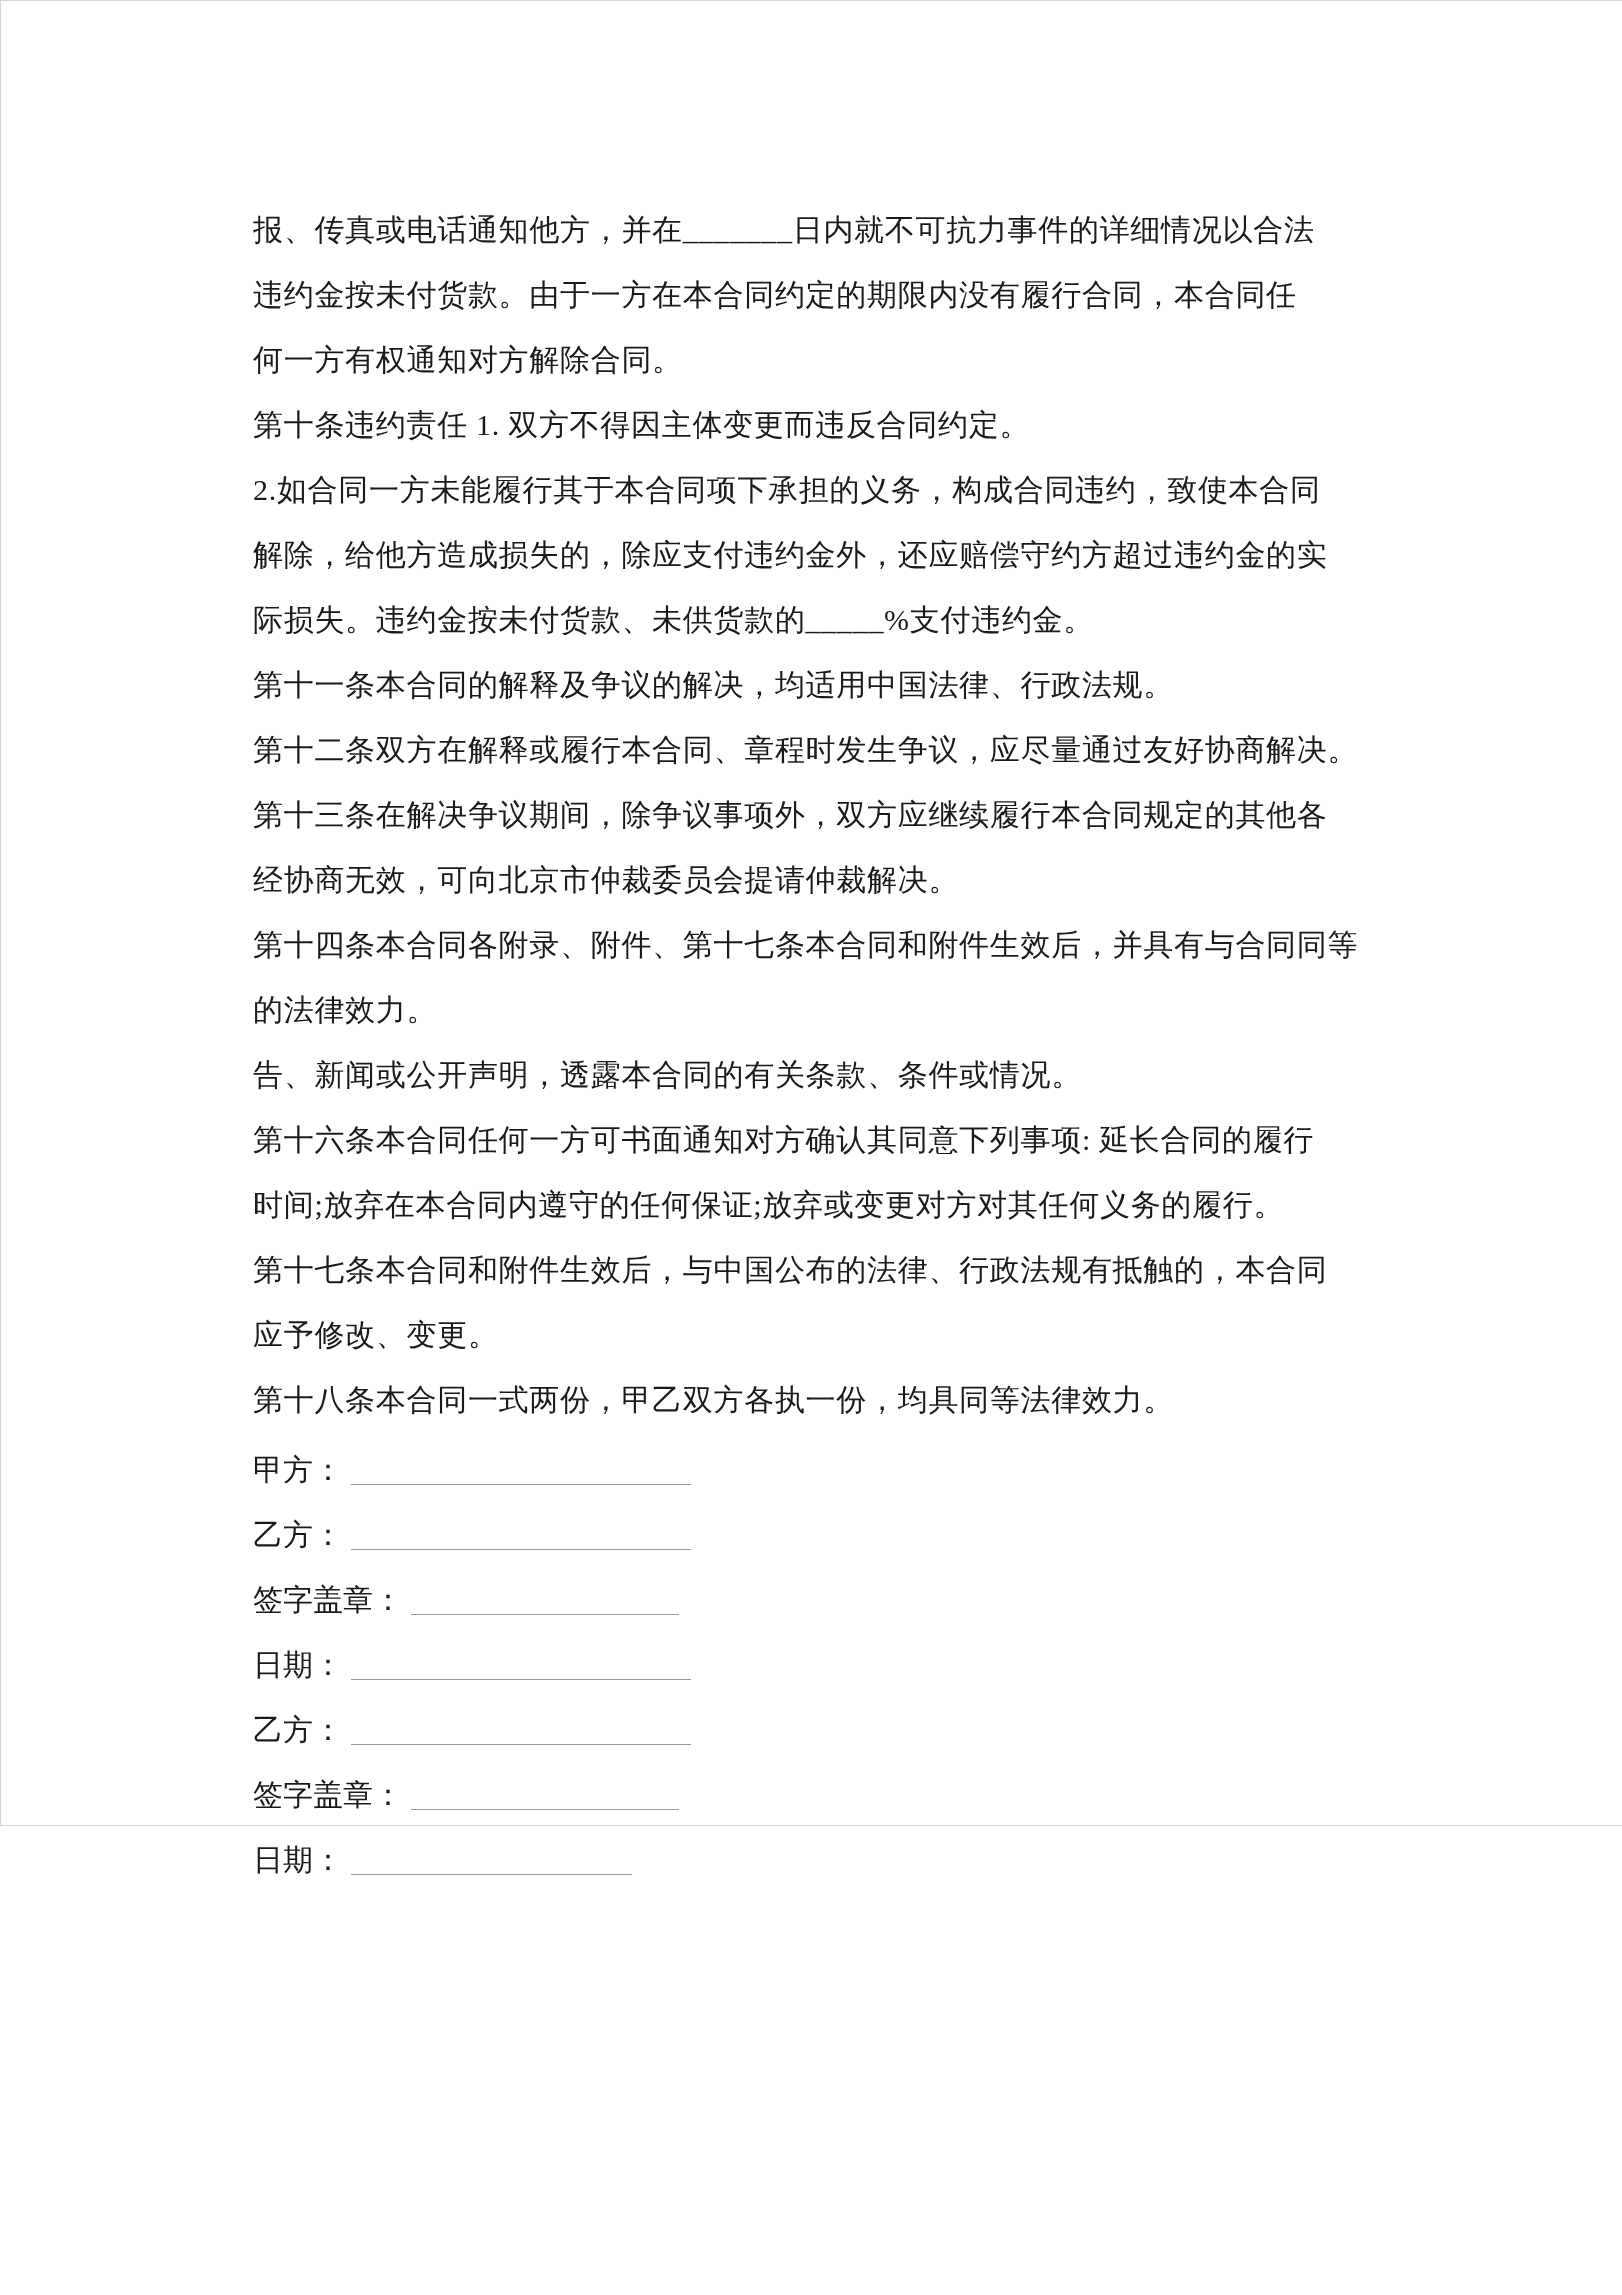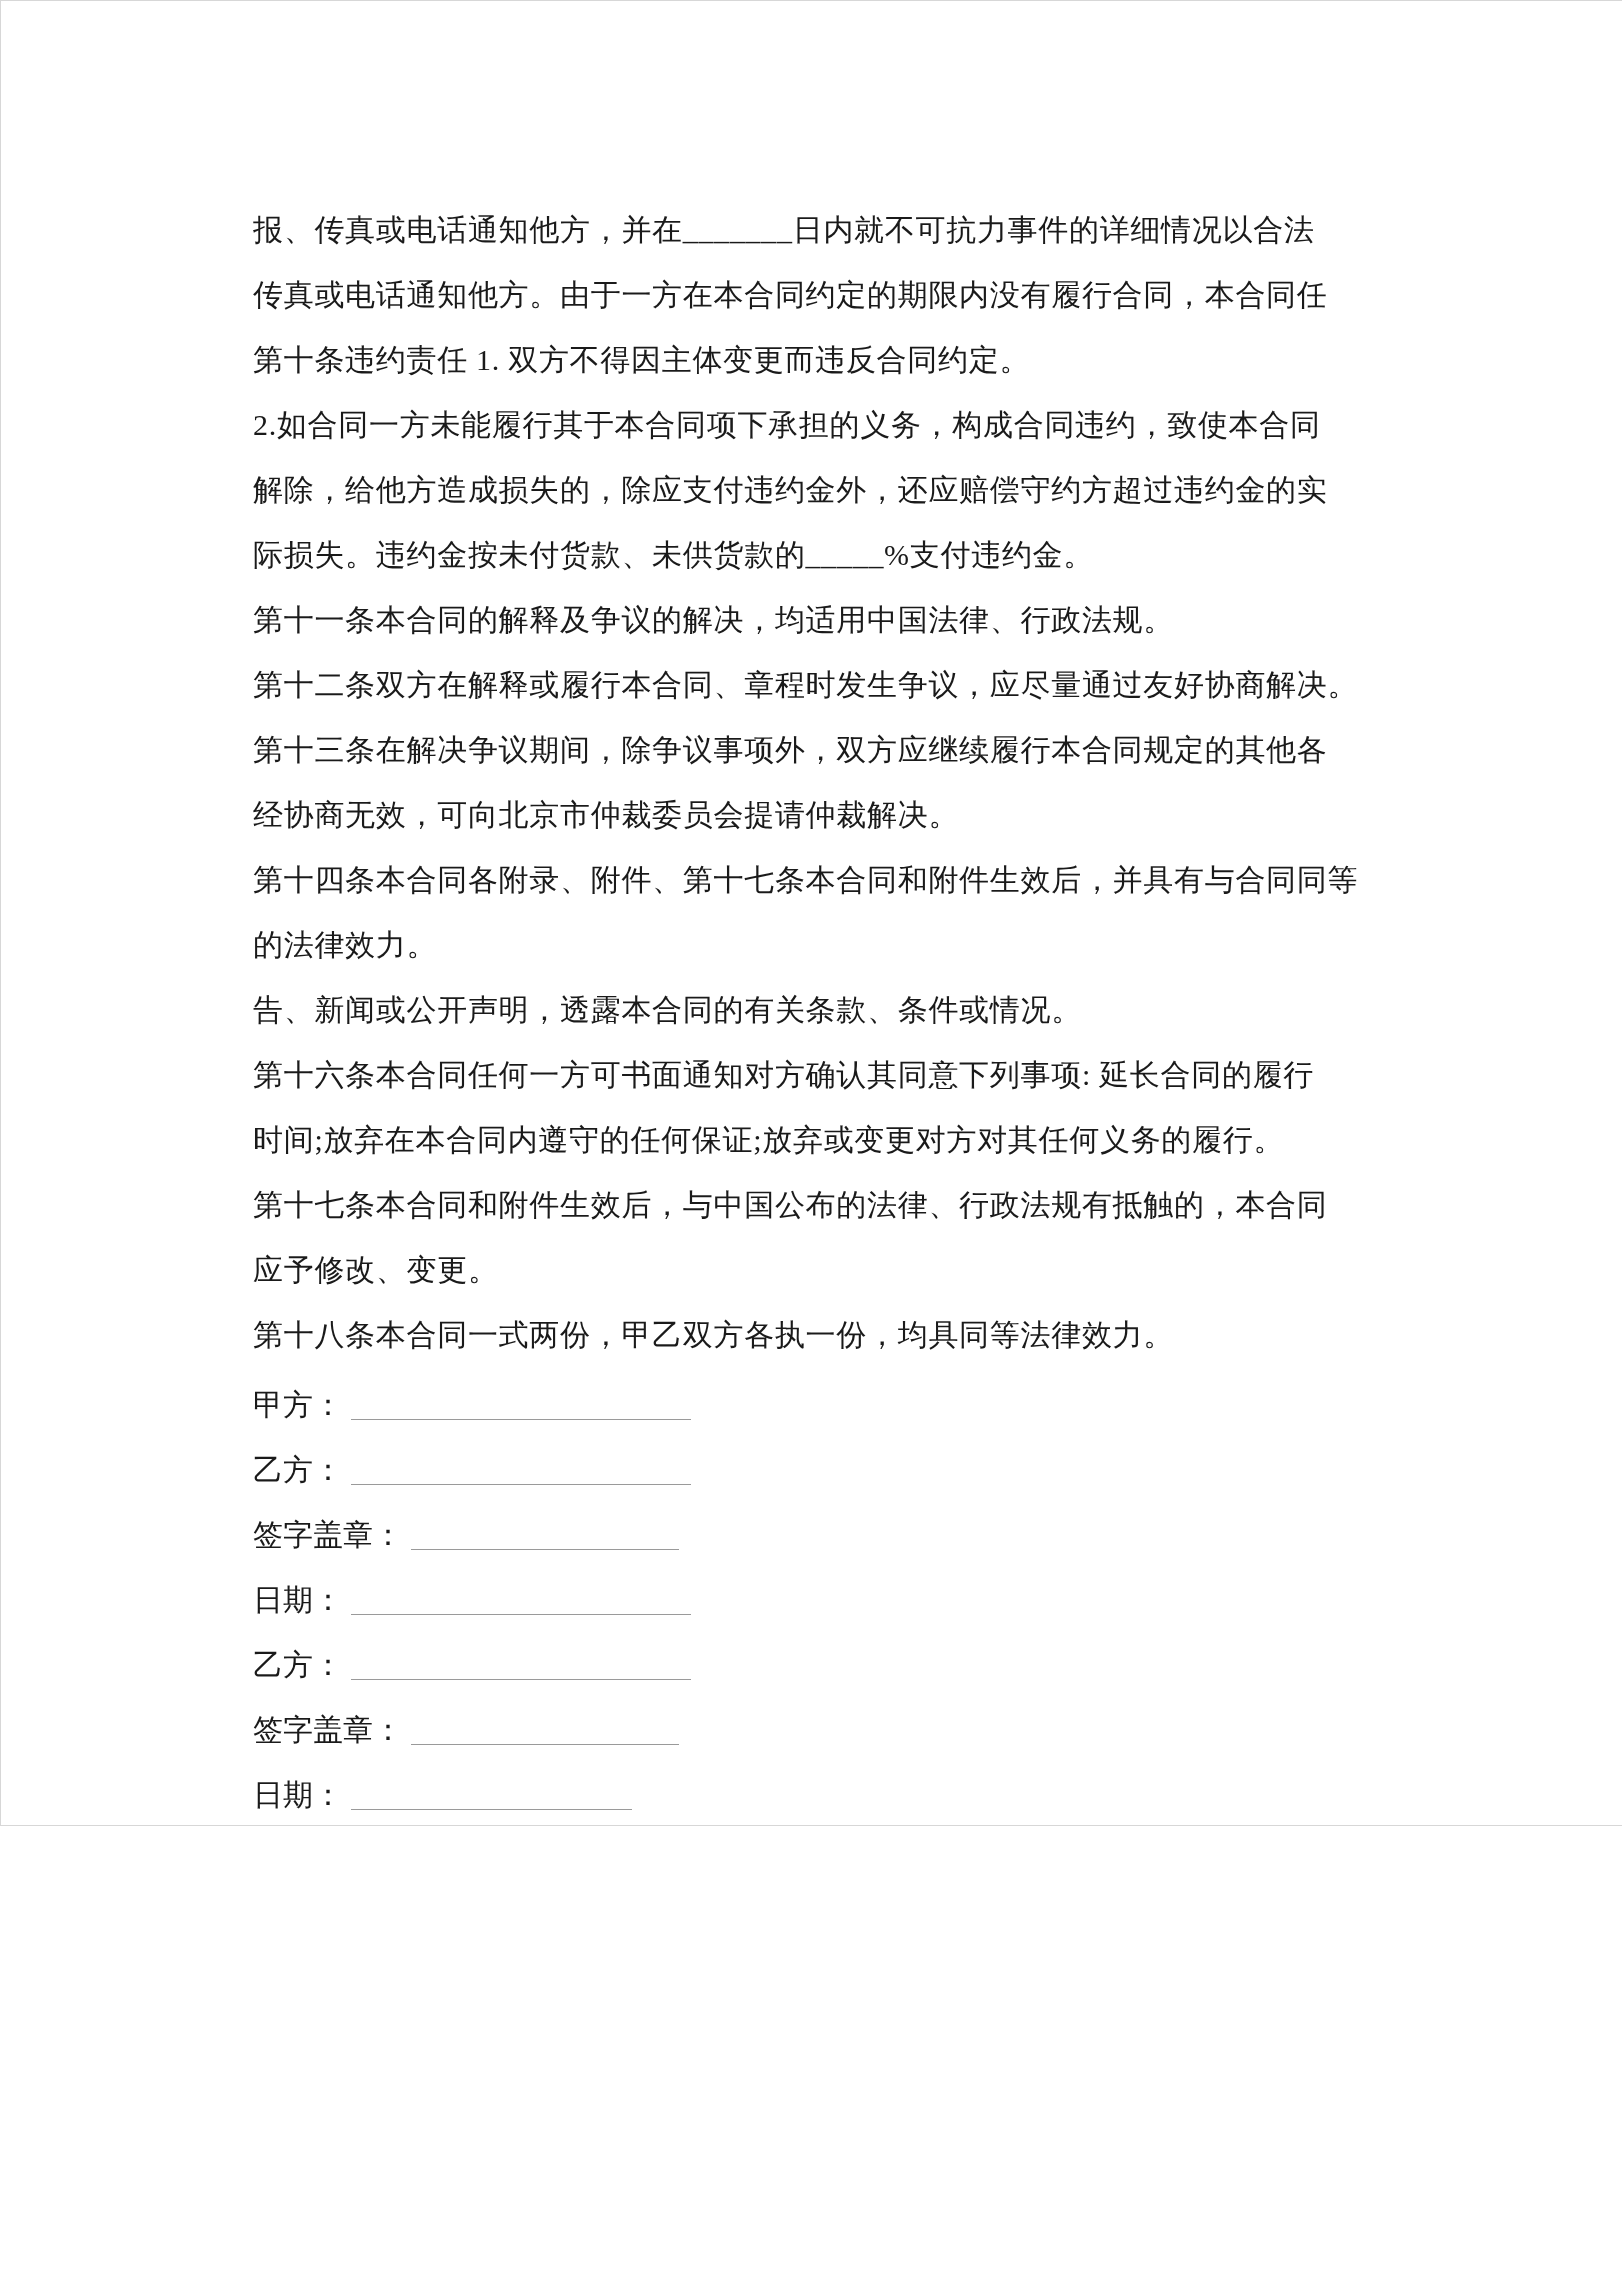--- a/index.html
+++ b/index.html
@@ -56,21 +56,22 @@
   .sig-row.gz .sig-line { width: 268px; }
   .sig-row.last .sig-line { width: 281px; }
 </style>
 </head>
 <body>
 
 <div class="page">
   <div class="doc-body">
 
     <div class="line">报、传真或电话通知他方，并在_______日内就不可抗力事件的详细情况以合法</div>
-    <div class="line">传真或电话通知他方。由于一方在本合同约定的期限内没有履行合同，本合同任</div>
+    <div class="line">违约金按未付货款。由于一方在本合同约定的期限内没有履行合同，本合同任</div>
+    <div class="line">何一方有权通知对方解除合同。</div>
     <div class="line">第十条违约责任 1. 双方不得因主体变更而违反合同约定。</div>
     <div class="line">2.如合同一方未能履行其于本合同项下承担的义务，构成合同违约，致使本合同</div>
     <div class="line">解除，给他方造成损失的，除应支付违约金外，还应赔偿守约方超过违约金的实</div>
     <div class="line">际损失。违约金按未付货款、未供货款的_____%支付违约金。</div>
     <div class="line">第十一条本合同的解释及争议的解决，均适用中国法律、行政法规。</div>
     <div class="line">第十二条双方在解释或履行本合同、章程时发生争议，应尽量通过友好协商解决。</div>
     <div class="line">第十三条在解决争议期间，除争议事项外，双方应继续履行本合同规定的其他各</div>
     <div class="line">经协商无效，可向北京市仲裁委员会提请仲裁解决。</div>
     <div class="line">第十四条本合同各附录、附件、第十七条本合同和附件生效后，并具有与合同同等</div>
     <div class="line">的法律效力。</div>

